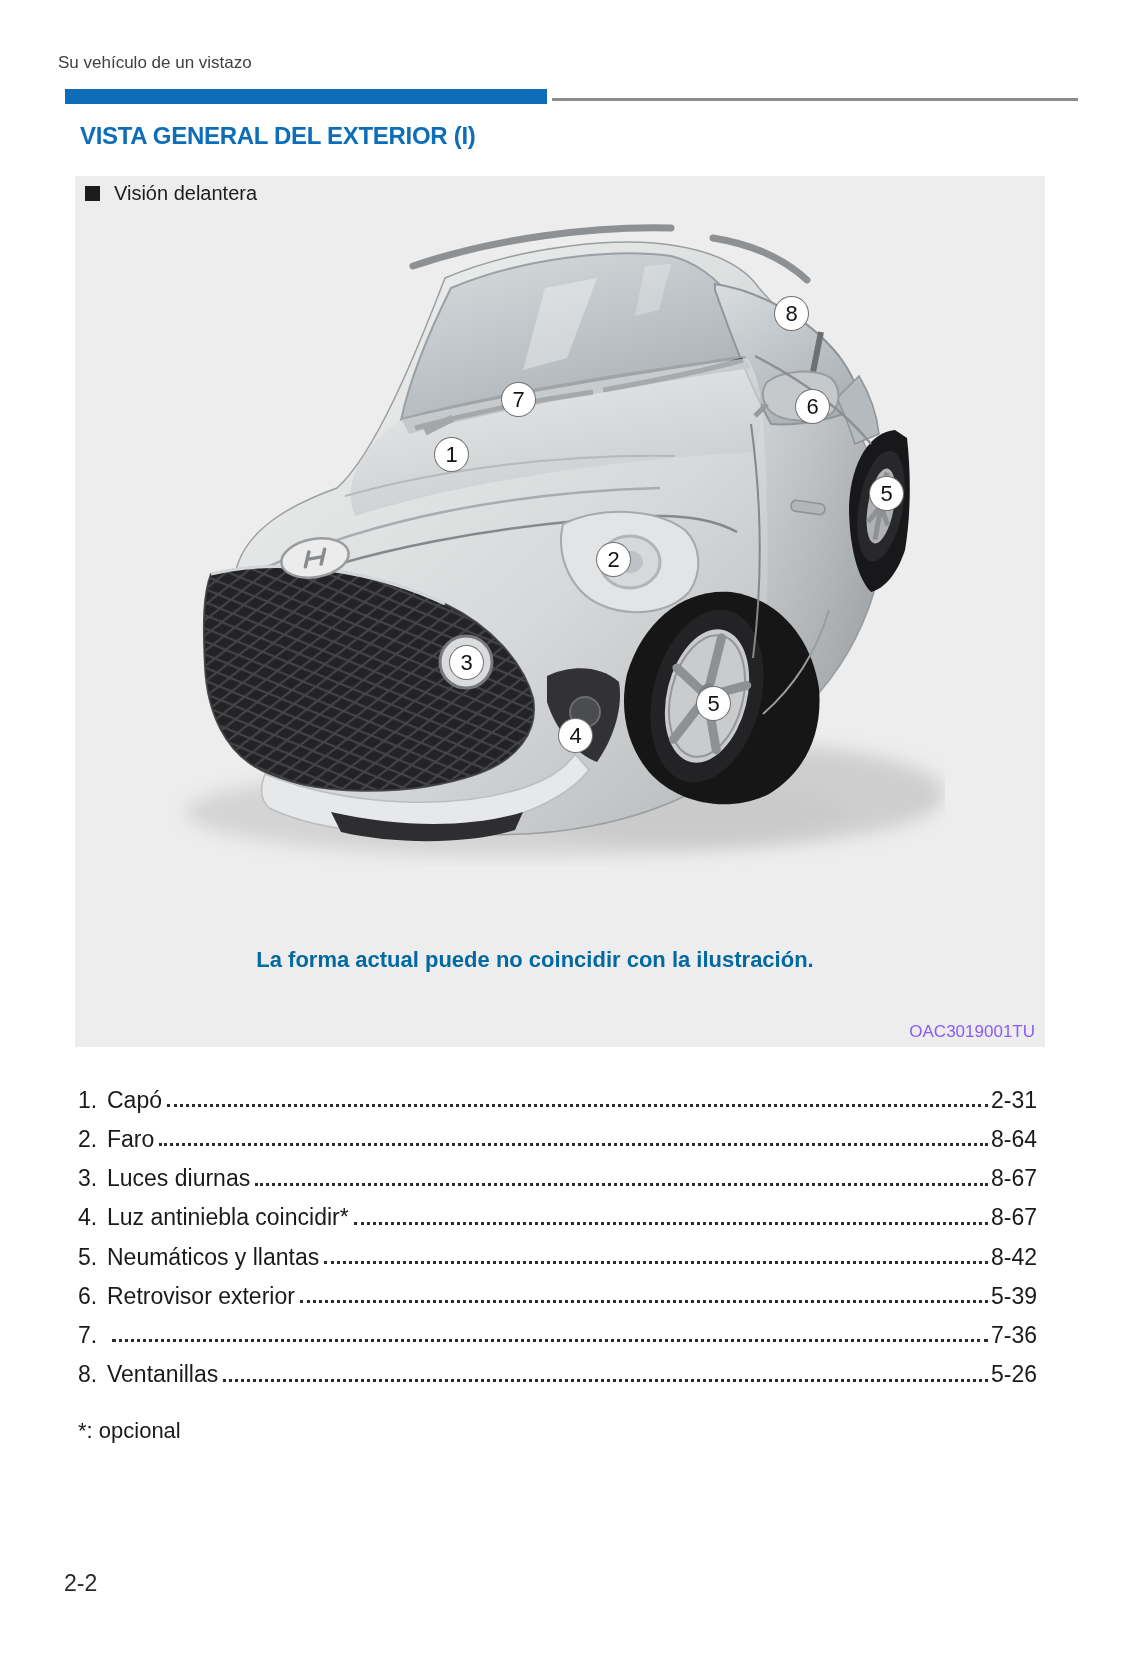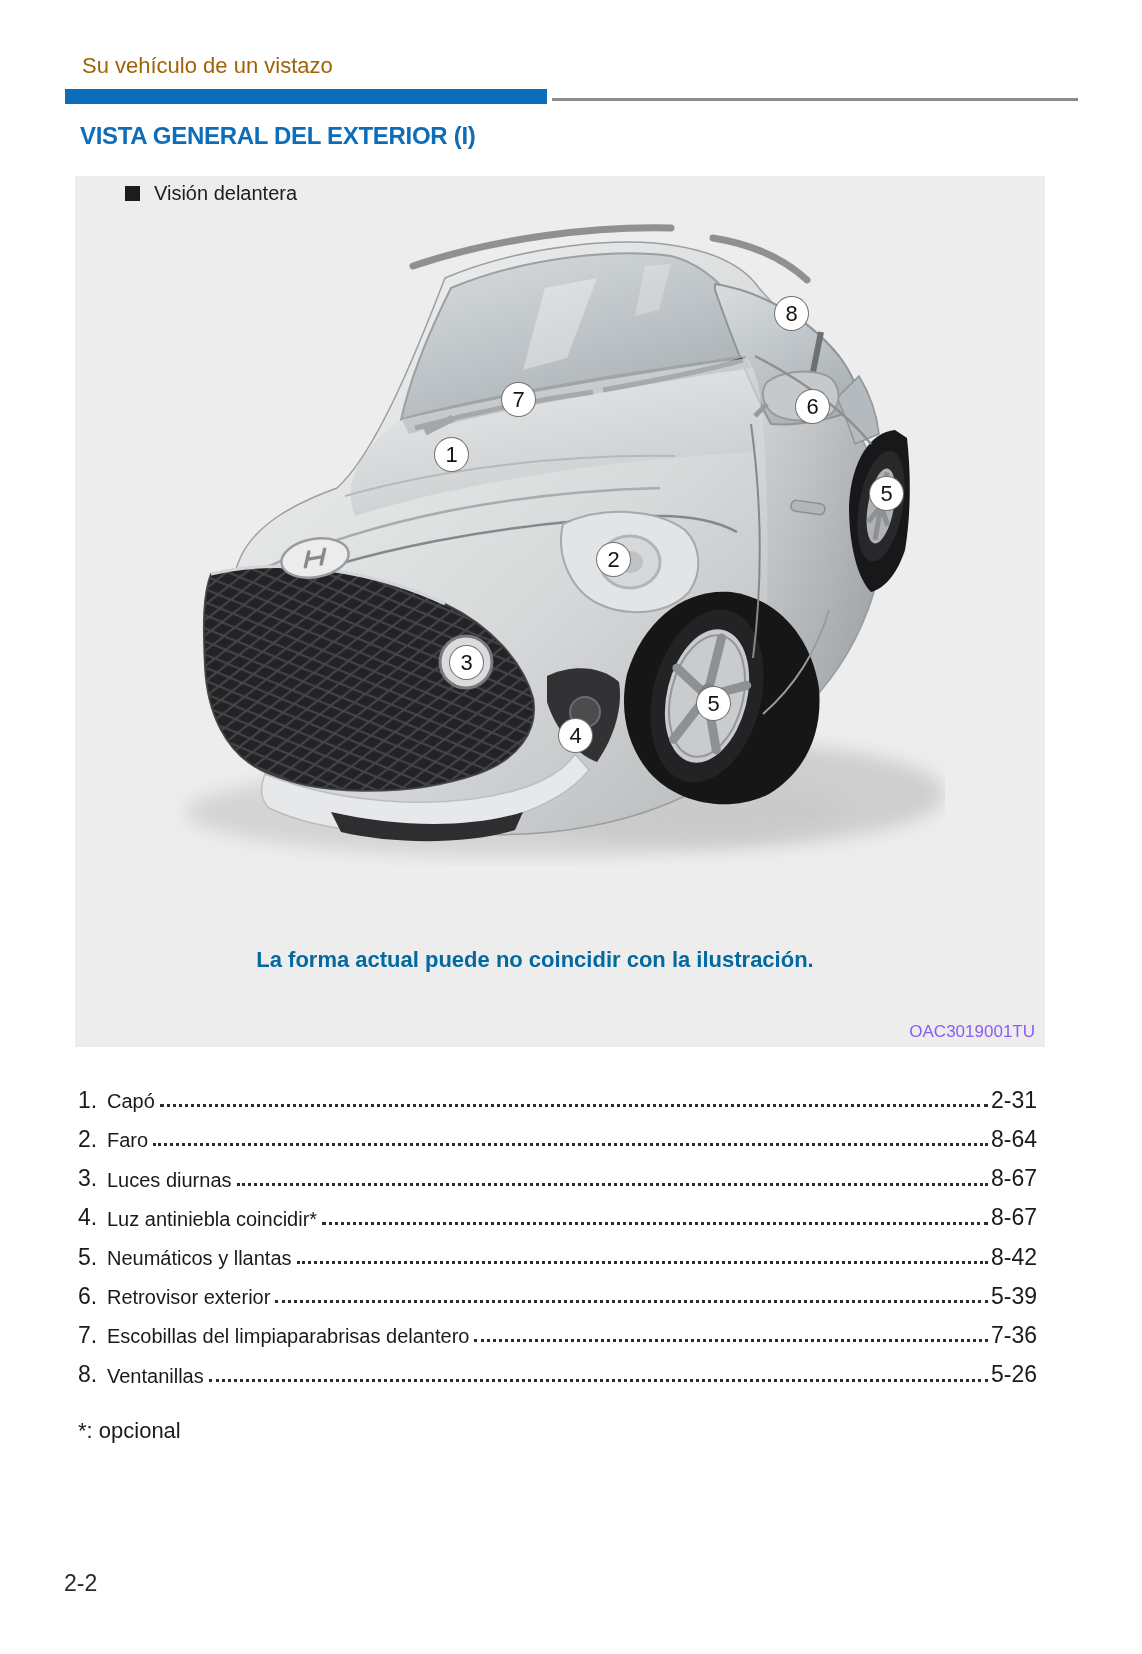--- a/index.html
+++ b/index.html
@@ -2,46 +2,46 @@
 <html><head>
 <meta charset="utf-8">
 <style>
   html,body{margin:0;padding:0;}
   body{
     width:1142px;height:1654px;position:relative;background:#ffffff;
     font-family:"Liberation Sans","DejaVu Sans",sans-serif;color:#1a1a1a;
     overflow:hidden;
   }
   
-  .breadcrumb{position:absolute;left:82px;top:53px;font-size:22px;color:#a16207;}
+  .breadcrumb{position:absolute;left:58px;top:53px;font-size:17px;color:#404040;}
   .blue-bar{position:absolute;left:65px;top:89px;width:482px;height:15px;background:#0d6db8;}
   .gray-rule{position:absolute;left:552px;top:98px;width:526px;height:3px;background:#8c8c8c;}
   .page-title{position:absolute;left:80px;top:122px;font-size:24px;font-weight:bold;color:#0d6db8;letter-spacing:-0.3px;}
   
   .figure-box{position:absolute;left:75px;top:176px;width:970px;height:871px;background:#ededed;}
-  .figure-label{position:absolute;left:10px;top:6px;display:flex;align-items:center;gap:14px;margin-left:40px;}
+  .figure-label{position:absolute;left:10px;top:6px;display:flex;align-items:center;gap:14px;}
   .figure-label .sq{width:15px;height:15px;background:#1c1c1c;}
   .figure-label .txt{font-size:20px;color:#1c1c1c;}
   .car-svg{position:absolute;left:40px;top:30px;}
   .callout{
     position:absolute;width:35px;height:35px;border-radius:50%;
     background:#ffffff;border:1px solid rgba(40,40,40,.65);
     box-sizing:border-box;display:flex;align-items:center;justify-content:center;
     font-size:22px;color:#141414;
   }
   .figure-caption{
     position:absolute;left:0;top:771px;width:920px;text-align:center;
     font-size:22px;font-weight:bold;color:#0369a1;
   }
   .figure-code{position:absolute;right:10px;top:846px;font-size:17px;color:#8b5cf6;}
   
   .toc{position:absolute;left:78px;top:1074px;width:959px;}
   .toc-row{display:flex;align-items:flex-end;height:39.2px;}
   .toc-num{width:29px;flex:0 0 auto;font-size:23px;line-height:1.15;}
-  .toc-label{flex:0 0 auto;font-size:20px;line-height:1.15;white-space:nowrap;}
+  .toc-label{flex:0 0 auto;font-size:23px;line-height:1.15;white-space:nowrap;}
   .toc-dots{flex:1 1 auto;border-bottom:3px dotted #2b2b2b;margin:0 3px 6px 5px;min-width:20px;}
   .toc-page{flex:0 0 auto;font-size:23px;line-height:1.15;}
   .toc-footnote{position:absolute;left:78px;top:1418px;font-size:22px;}
   .page-number{position:absolute;left:64px;top:1570px;font-size:23px;color:#2a2a2a;}
 </style>
 </head>
 <body>
 
 <div class="breadcrumb">Su vehículo de un vistazo</div>
 <div class="blue-bar"></div>
@@ -246,21 +246,20 @@
     <span class="toc-page">8-42</span>
   </div>
   <div class="toc-row">
     <span class="toc-num">6.</span>
     <span class="toc-label">Retrovisor exterior</span>
     <span class="toc-dots"></span>
     <span class="toc-page">5-39</span>
   </div>
   <div class="toc-row">
     <span class="toc-num">7.</span>
-    <span class="toc-label">Escobillas del limpiaparabrisas delantero</span>
     <span class="toc-dots"></span>
     <span class="toc-page">7-36</span>
   </div>
   <div class="toc-row">
     <span class="toc-num">8.</span>
     <span class="toc-label">Ventanillas</span>
     <span class="toc-dots"></span>
     <span class="toc-page">5-26</span>
   </div>
 </div>

